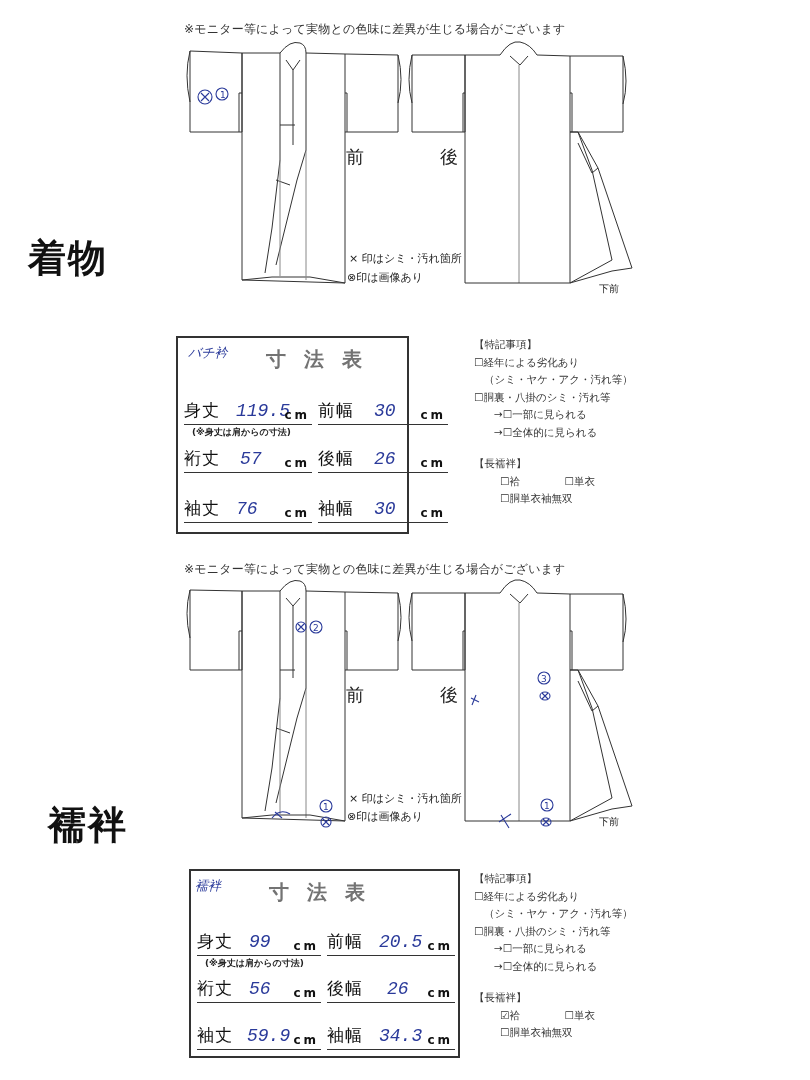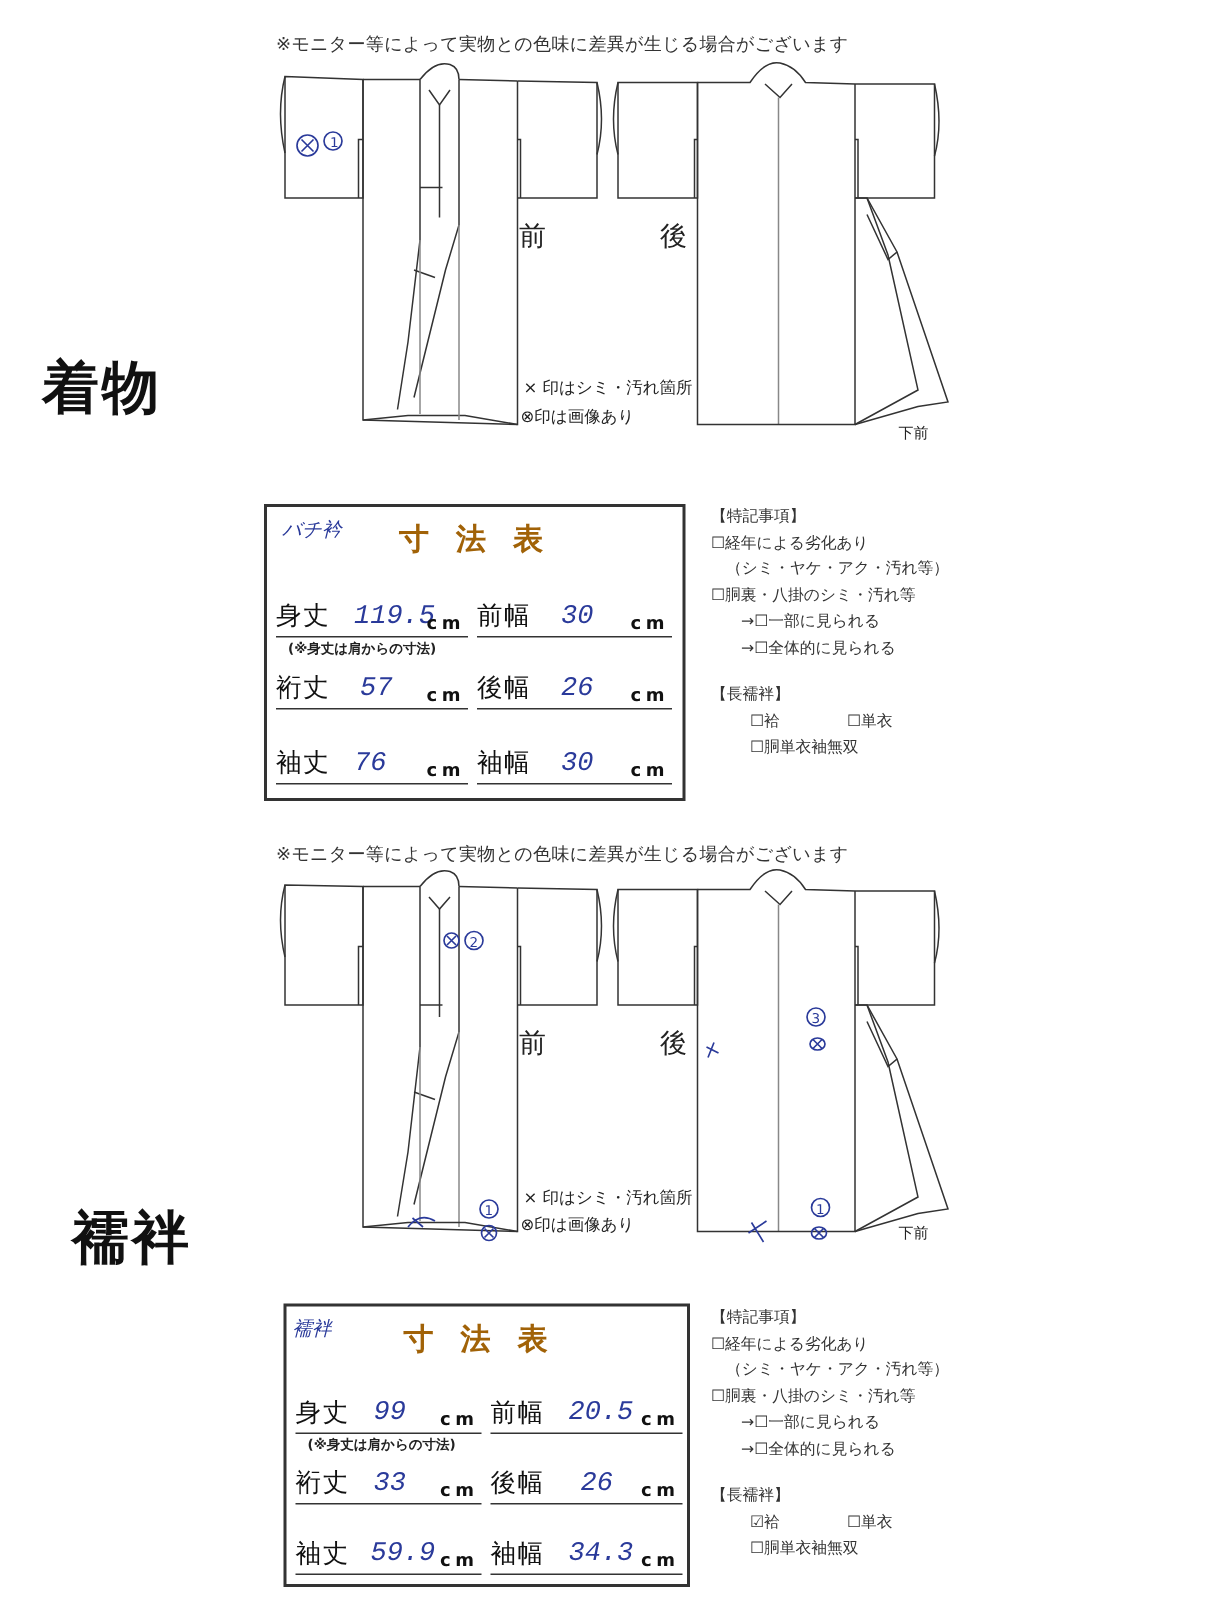--- a/index.html
+++ b/index.html
@@ -6,21 +6,21 @@
   body { width:810px; height:1080px; background:#ffffff; position:relative; overflow:hidden;
          font-family:"DejaVu Sans", "Liberation Sans", sans-serif; color:#222; }
   .abs { position:absolute; }
   .notice { font-size:12px; color:#333; letter-spacing:0.2px; white-space:nowrap; }
   .big-label { font-family:"DejaVu Serif","Liberation Serif",serif; font-weight:bold; font-size:38px; color:#111; letter-spacing:2px; }
   svg.diagram { position:absolute; overflow:visible; }
   .dlabel { font-size:18px; color:#222; }
   .legend { font-size:11px; color:#222; white-space:nowrap; }
   .shitamae { font-size:10px; color:#222; }
   .size-table { position:absolute; border:2px solid #333; background:#fff; box-sizing:border-box; }
-  .tbl-title { position:absolute; font-size:20px; font-weight:bold; letter-spacing:18px; color:#a16207; }
+  .tbl-title { position:absolute; font-size:20px; font-weight:bold; letter-spacing:18px; color:#737373; }
   .tbl-note-hand { position:absolute; font-size:13px; color:#2a3a9a; font-style:italic; font-family:"DejaVu Serif",serif; }
   .row { position:absolute; height:28px; border-bottom:1.5px solid #333; }
   .row .lbl { position:absolute; left:0; bottom:2px; font-size:17px; color:#111; letter-spacing:1px; }
   .row .val { position:absolute; bottom:3px; font-size:18px; color:#2a3a9a; font-style:italic; font-family:Liberation Mono, monospace; }
   .row .unit { position:absolute; right:2px; bottom:2px; font-size:12px; letter-spacing:3px; color:#111; font-weight:bold;margin-left:16px; }
   .subnote { position:absolute; font-size:9px; font-weight:bold; color:#222; }
   .notes { position:absolute; font-size:10.5px; color:#333; line-height:17.5px; white-space:nowrap; }
   .notes .ind1 { padding-left:10px; }
   .notes .ind2 { padding-left:20px; }
   .notes .ind3 { padding-left:26px; }
@@ -85,21 +85,21 @@
   <div class="abs dlabel" style="left:346px;top:145px;">前</div>
   <div class="abs dlabel" style="left:440px;top:145px;">後</div>
   <div class="abs legend" style="left:349px;top:251px;">× 印はシミ・汚れ箇所</div>
   <div class="abs legend" style="left:347px;top:270px;">
     <span>⊗</span><span>印は画像あり</span>
   </div>
   <div class="abs shitamae" style="left:599px;top:282px;">下前</div>
 
   <div class="abs big-label" style="left:28px;top:233px;">着物</div>
 
-  <div class="size-table" style="left:176px;top:336px;width:281px;height:198px;">
+  <div class="size-table" style="left:176px;top:336px;width:233px;height:198px;">
     <div class="tbl-note-hand" style="left:10px;top:6px;">バチ衿</div>
     <div class="tbl-title" style="left:88px;top:8px;">寸法表</div>
 
     <div class="row" style="left:6px;top:58px;width:128px;">
       <span class="lbl">身丈</span>
       <span class="val" style="left:52px;">119.5</span>
       <span class="unit">cm</span>
     </div>
     <div class="row" style="left:140px;top:58px;width:130px;">
       <span class="lbl">前幅</span>
@@ -238,21 +238,21 @@
     </div>
     <div class="row" style="left:136px;top:56px;width:128px;">
       <span class="lbl">前幅</span>
       <span class="val" style="left:52px;">20.5</span>
       <span class="unit">cm</span>
     </div>
     <div class="subnote" style="left:14px;top:86px;">(※身丈は肩からの寸法)</div>
 
     <div class="row" style="left:6px;top:103px;width:124px;">
       <span class="lbl">裄丈</span>
-      <span class="val" style="left:52px;">33</span>
+      <span class="val" style="left:52px;">56</span>
       <span class="unit">cm</span>
     </div>
     <div class="row" style="left:136px;top:103px;width:128px;">
       <span class="lbl">後幅</span>
       <span class="val" style="left:60px;">26</span>
       <span class="unit">cm</span>
     </div>
 
     <div class="row" style="left:6px;top:150px;width:124px;">
       <span class="lbl">袖丈</span>

